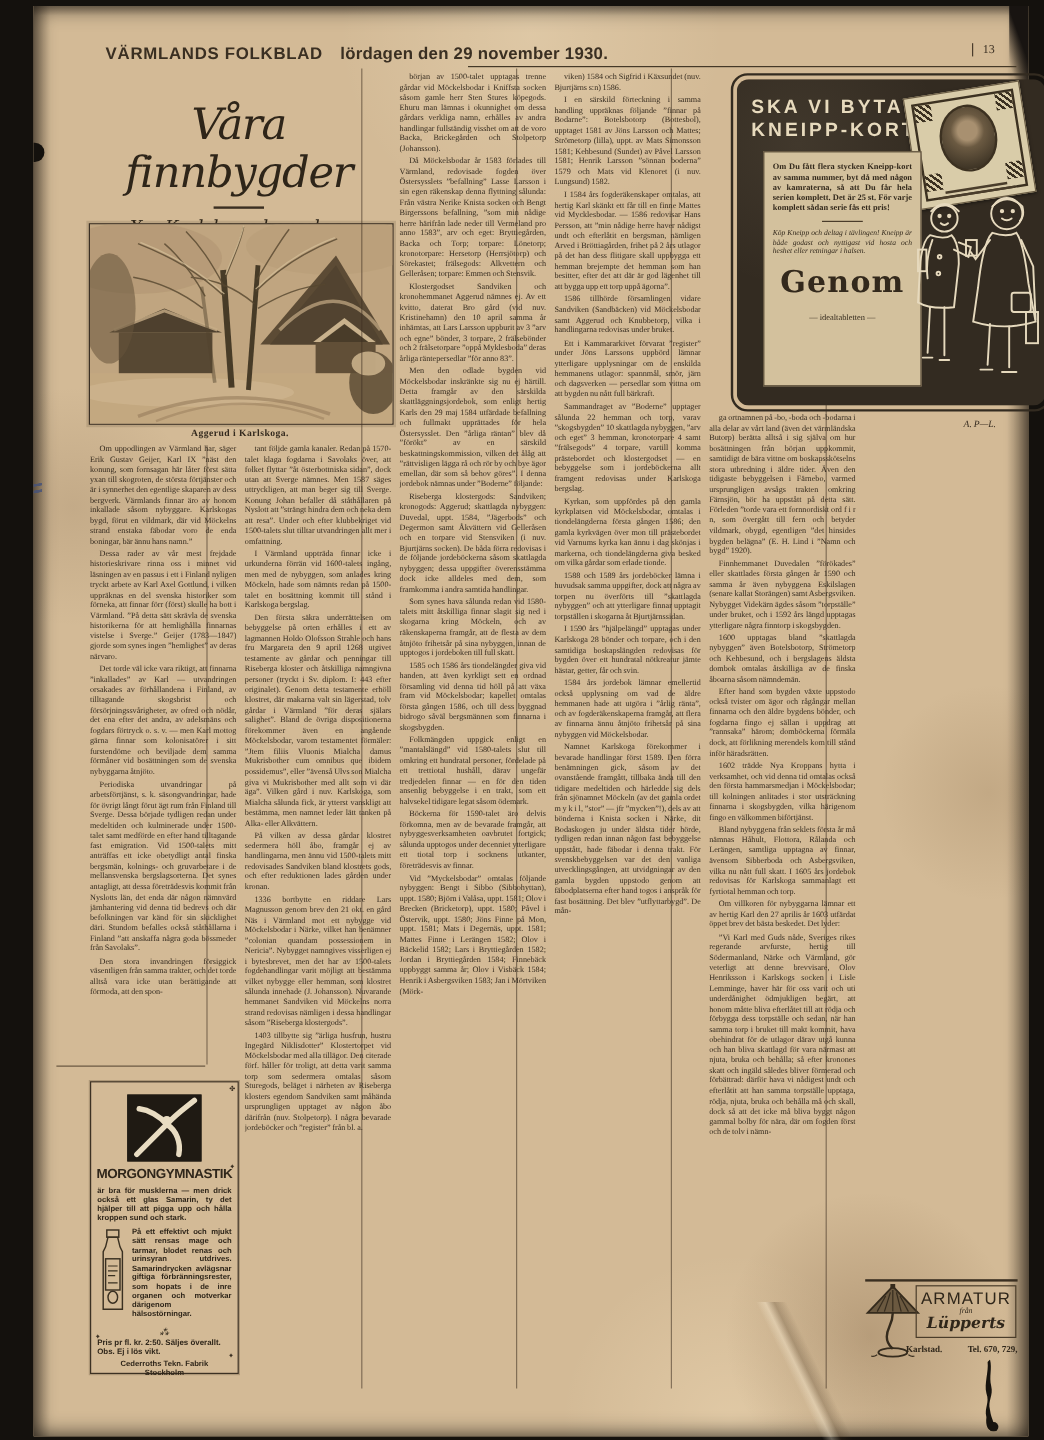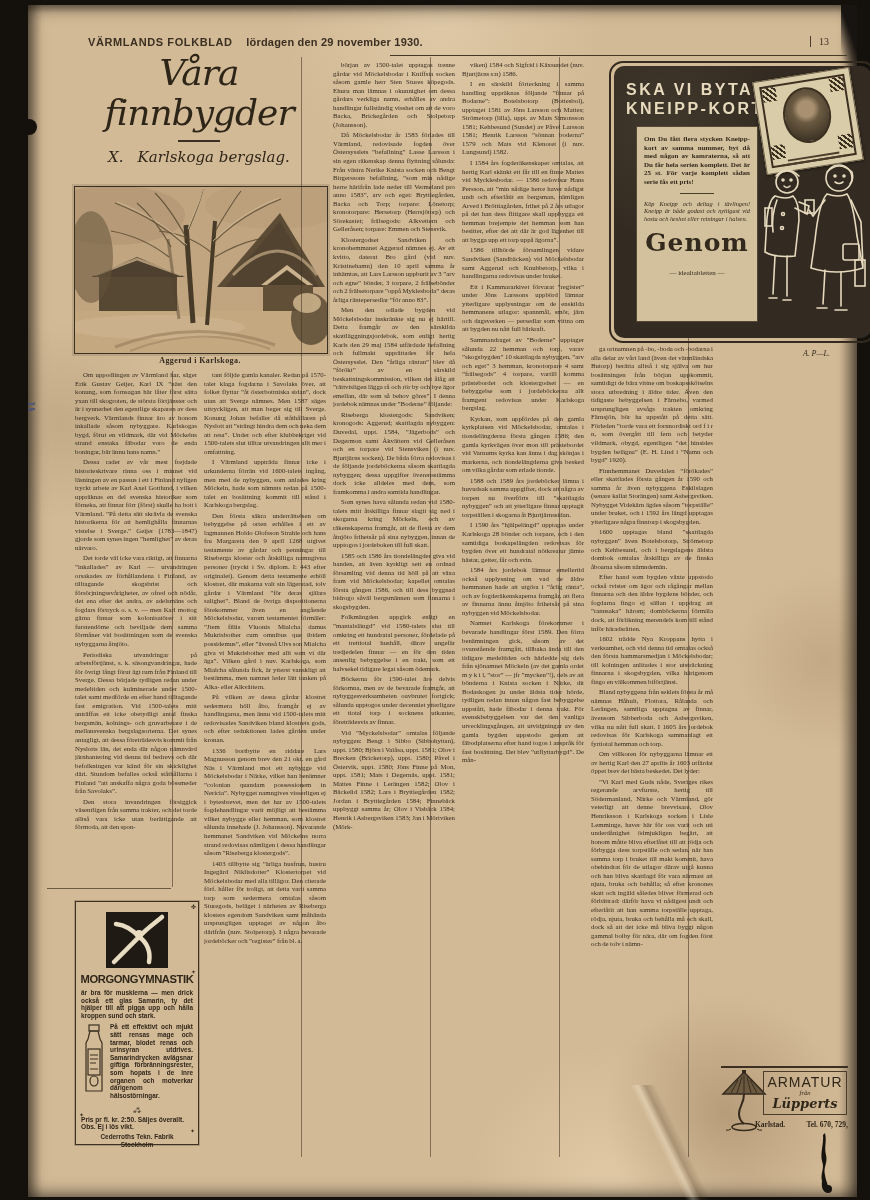--- a/index.html
+++ b/index.html
@@ -14,32 +14,32 @@
       radial-gradient(circle at 4% 35%, rgba(100,75,50,.14), transparent 100px),
       radial-gradient(circle at 70% 99%, rgba(255,235,200,.30), transparent 140px),
       linear-gradient(90deg, rgba(40,28,16,.30), rgba(40,28,16,0) 14px),
       linear-gradient(-90deg, rgba(40,28,16,.38), rgba(40,28,16,0) 18px),
       linear-gradient(180deg, rgba(40,28,16,.25), rgba(40,28,16,0) 8px);
     box-shadow:0 0 18px rgba(0,0,0,.8) inset;}
   .corner-curl{position:absolute;right:0;top:0;width:16px;height:88px;
     background:linear-gradient(250deg,#181411 35%,rgba(24,20,17,0) 70%);}
   
   .masthead{position:absolute;left:60px;top:31px;font-family:"Liberation Sans",sans-serif;
-    font-weight:bold;font-size:11px;color:#3a2f22;letter-spacing:.6px;white-space:nowrap;}
+    font-weight:bold;font-size:14px;color:#3a2f22;letter-spacing:.6px;white-space:nowrap;}
   .masthead .mh-date{margin-left:10px;letter-spacing:.2px;}
   .pagenum{position:absolute;right:28px;top:31px;font-size:10px;color:#3a2f22;
     border-left:1px solid #4a3c2c;padding-left:8px;}
   .header-rule{position:absolute;left:362px;top:50px;width:457px;height:0;
     border-top:1.5px solid #443827;}
   
   .vrule{position:absolute;width:0;border-left:1px solid rgba(62,48,32,.55);}
   
   .headline{position:absolute;left:40px;top:48px;width:262px;text-align:center;
     font-family:"DejaVu Serif",serif;font-style:italic;color:#2e2519;}
-  .headline .l1{font-size:36px;line-height:40px;letter-spacing:-1px;}
+  .headline .l1{font-size:36px;line-height:40px;letter-spacing:-1px;margin-top:32px;}
   .headline .l2{font-size:32px;line-height:36px;letter-spacing:-1px;}
   .headline .hl-rule{width:42px;border-top:2px solid #3a2f22;margin:7px auto 6px;}
   .headline .sub{font-size:15px;font-style:italic;}
   .headline .sub .kick{margin-right:14px;}
   .photo{position:absolute;left:46px;top:181px;width:252px;height:166px;
     border:1px solid #3b3024;background:#c4ab87;box-shadow:0 0 0 2px rgba(60,45,28,.15);}
   .photo svg{display:block;width:100%;height:100%;}
   .caption{position:absolute;left:46px;top:351px;width:252px;text-align:center;
     font-weight:bold;font-size:8px;color:#33291d;letter-spacing:.4px;}
   
@@ -71,21 +71,21 @@
   .kneipp-card .laurel{position:absolute;width:14px;height:14px;background:
      repeating-linear-gradient(45deg,#3c3121 0 2px,transparent 2px 4px);}
   .kneipp-card .l-tl{left:7px;top:7px}.kneipp-card .l-tr{right:7px;top:7px}
   .kneipp-card .l-bl{left:7px;bottom:13px}.kneipp-card .l-br{right:7px;bottom:13px}
   .kneipp-card .portrait{position:absolute;left:50%;top:44%;width:44px;height:52px;
     transform:translate(-50%,-50%);border-radius:50%;border:2px solid #3c3121;
     background:radial-gradient(circle at 50% 38%,#a89070 0 8px,#6b5a42 14px,#3f3526 80%);}
   .kneipp-card .cap1,.kneipp-card .cap2{position:absolute;left:50%;transform:translateX(-50%);
     height:2px;background:#4a3d2b;}
   .kneipp-card .cap1{bottom:9px;width:52px}.kneipp-card .cap2{bottom:5px;width:64px}
-  .kneipp-panel{position:absolute;left:22px;top:60px;width:122px;height:196px;
+  .kneipp-panel{position:absolute;left:22px;top:60px;width:132px;height:196px;
     background:#d3c19d;border:1px solid #544734;padding:8px 7px 6px;box-sizing:border-box;
     color:#33291c;text-align:justify;}
   .kneipp-panel .kp-body{font-size:7px;line-height:8.6px;font-weight:bold;}
   .kneipp-panel .kp-div{width:34px;border-top:1px solid #4a3c2a;margin:6px auto;}
   .kneipp-panel .kp-slogan{font-size:6.3px;line-height:7.6px;font-style:italic;}
   .kneipp-panel .kp-brand{font-family:"DejaVu Serif",serif;font-weight:bold;
     font-size:25px;text-align:center;margin-top:6px;letter-spacing:1px;}
   .kneipp-panel .kp-tag{font-size:7px;text-align:center;margin-top:12px;}
   .kneipp-kids{position:absolute;right:4px;bottom:0;}
   

